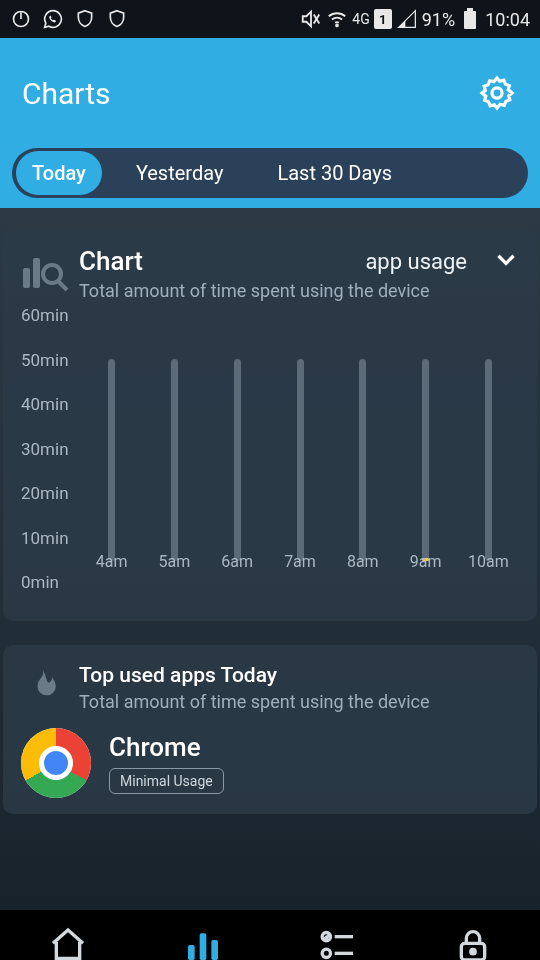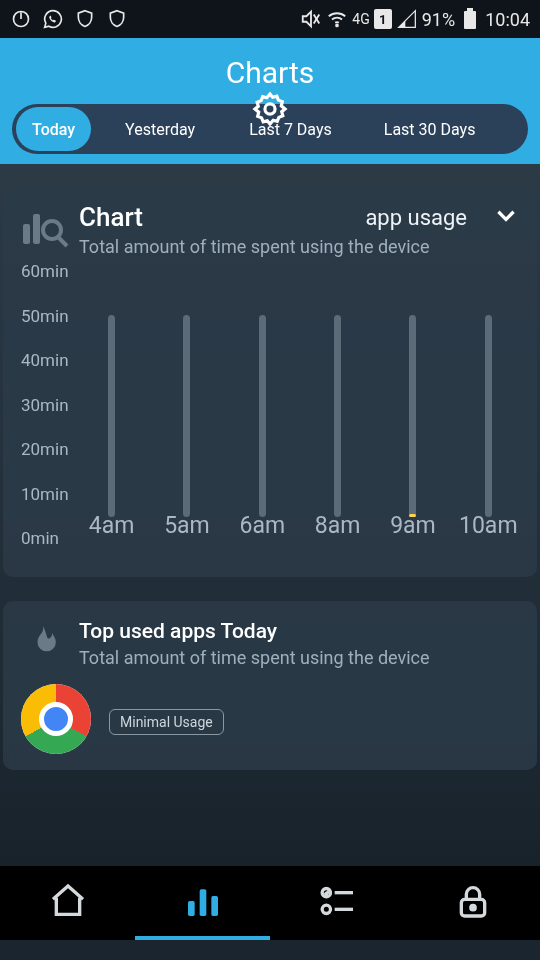--- a/index.html
+++ b/index.html
@@ -7,28 +7,28 @@
   body { background: #1a2530; color: #fff; }
 
   
   .status-bar { height: 38px; background: #0e1419; display: flex; align-items: center; justify-content: space-between; padding: 0 10px; font-size: 18px; color: #e8e8e8; }
   .status-left, .status-right { display: flex; align-items: center; gap: 10px; }
   .status-right { gap: 4px; }
   .status-ico { width: 22px; height: 22px; display: inline-flex; align-items: center; justify-content: center; }
   .status-txt { font-size: 18px; }
 
   
-  .header { height: 66px; background: #30aee4; display: flex; align-items: center; justify-content: space-between; padding: 17px 22px; flex-direction: column; }
+  .header { height: 110px; background: #30aee4; display: flex; align-items: center; justify-content: space-between; padding: 8px 22px; }
   .header-title { font-size: 30px; font-weight: 400; color: #fff; }
   .gear-btn { width: 42px; height: 42px; display: flex; align-items: center; justify-content: center; }
 
   
   .tabs-row { height: 60px; background: #30aee4; padding: 0 12px 8px 12px; }
   .tabs-pill { background: #2a4159; border-radius: 28px; height: 50px; display: flex; align-items: center; padding: 0 4px; }
-  .tab { padding: 0 16px; height: 44px; border-radius: 24px; display: flex; align-items: center; font-size: 16px; color: #fff; white-space: nowrap; }
+  .tab { padding: 0 16px; height: 44px; border-radius: 24px; display: flex; align-items: center; font-size: 20px; color: #fff; white-space: nowrap; }
   .tab.active { background: #30aee4; font-weight: 500; }
   .tab:nth-child(2){ margin-left: 18px; }
   .tab:nth-child(3){ margin-left: 22px; }
   .tab:nth-child(4){ margin-left: 20px; }
 
   
   .content { position: relative; height: calc(960px - 38px - 86px - 60px - 74px); background: linear-gradient(180deg,#2c3a46,#1f2c36 70%,#18222b); padding: 20px 3px; overflow: hidden; }
   .card { background: rgba(43,58,72,0.88); border-radius: 10px; padding: 18px 18px 16px 18px; margin-bottom: 24px; }
   .card-head { display: flex; align-items: center; }
   .card-ico { width: 58px; display: flex; align-items: center; justify-content: flex-start; color: #6a7a87; }
@@ -41,21 +41,21 @@
 
   
   .chart-box { margin-top: 14px; display: flex; height: 290px; }
   .y-axis { width: 60px; display: flex; flex-direction: column; justify-content: space-between; align-items: flex-start; font-size: 17px; color: #aab8c3; padding: 0 0 22px 0; }
   .y-tick { height: 1px; position: relative; }
   .y-tick span { position: absolute; top: -10px; left: 0; }
   .plot { flex: 1; position: relative; display: flex; align-items: flex-end; justify-content: space-between; padding-bottom: 22px; }
   .bar-col { width: 14%; display: flex; flex-direction: column; align-items: center; position: relative; height: 100%; }
   .bar-track { position: absolute; bottom: 22px; width: 7px; top: 44px; background: #5b6b77; border-radius: 4px; }
   .bar-fill { position: absolute; bottom: 0; left: 0; right: 0; background: #ffd34d; border-radius: 4px; }
-  .x-label { position: absolute; bottom: 0; font-size: 23px; color: #aab8c3; }
+  .x-label { position: absolute; bottom: 12px; font-size: 16px; color: #aab8c3; }
 
   
   .app-row { display: flex; align-items: center; margin-top: 16px; }
   .app-icon { width: 70px; height: 70px; border-radius: 50%; position: relative; background: #fff; }
   .chrome-r { position:absolute; inset:0; border-radius:50%; background: conic-gradient(#ea4335 0 120deg,#34a853 120deg 240deg,#fbbc05 240deg 360deg); }
   .chrome-c { position:absolute; left:18px; top:18px; width:34px; height:34px; border-radius:50%; background:#4285f4; border:5px solid #fff; }
   .app-body { flex: 1; margin-left: 18px; }
   .app-name { font-size: 26px; font-weight: 500; }
   .app-time { font-size: 18px; color: #cfd8df; margin-top: 2px; }
   .app-badge { display: inline-block; border: 1px solid #8a98a3; border-radius: 6px; padding: 4px 10px; font-size: 14px; color: #cdd6dc; margin-top: 6px; }
@@ -140,21 +140,20 @@
         <circle cx="12" cy="12" r="3.2"></circle>
         <path d="M12 2.5l1.7 2.1 2.6-.7 1 2.5 2.5 1-.7 2.6L21.5 12l-2.1 1.7.7 2.6-2.5 1-1 2.5-2.6-.7L12 21.5l-1.7-2.1-2.6.7-1-2.5-2.5-1 .7-2.6L2.5 12l2.1-1.7-.7-2.6 2.5-1 1-2.5 2.6.7z"></path>
       </svg>
   </div>
 </div>
 
 <div class="tabs-row">
   <div class="tabs-pill">
     <div class="tab active">Today</div>
     <div class="tab">Yesterday</div>
-    <div class="tab">Last 7 Days</div>
     <div class="tab">Last 30 Days</div>
   </div>
 </div>
 
 <div class="content">
 
   <div class="card">
     <div class="card-head">
       <div class="card-ico">
         <svg width="48" height="40" viewBox="0 0 48 40" fill="currentColor">
@@ -218,20 +217,26 @@
           <div class="bar-col">
             <div class="bar-track">
               <div class="bar-fill" style="height: 0%;"></div>
             </div>
             <div class="x-label">6am</div>
           </div>
           <div class="bar-col">
             <div class="bar-track">
               <div class="bar-fill" style="height: 0%;"></div>
             </div>
+            <div class="x-label">7am</div>
+          </div>
+          <div class="bar-col">
+            <div class="bar-track">
+              <div class="bar-fill" style="height: 0%;"></div>
+            </div>
             <div class="x-label">8am</div>
           </div>
           <div class="bar-col">
             <div class="bar-track">
               <div class="bar-fill" style="height: 1.66667%;"></div>
             </div>
             <div class="x-label">9am</div>
           </div>
           <div class="bar-col">
             <div class="bar-track">
@@ -255,20 +260,21 @@
         <div class="card-sub">Total amount of time spent using the device</div>
       </div>
     </div>
 
     <div class="app-row">
       <div class="app-icon">
         <div class="chrome-r"></div>
           <div class="chrome-c"></div>
       </div>
       <div class="app-body">
+        <div class="app-name">Chrome</div>
         <div class="app-badge">Minimal Usage</div>
       </div>
     </div>
   </div>
 
 </div>
 
 <div class="bottom-nav">
   <div class="nav-item">
     <svg width="40" height="40" viewBox="0 0 24 24" fill="none" stroke="currentColor" stroke-width="2">

